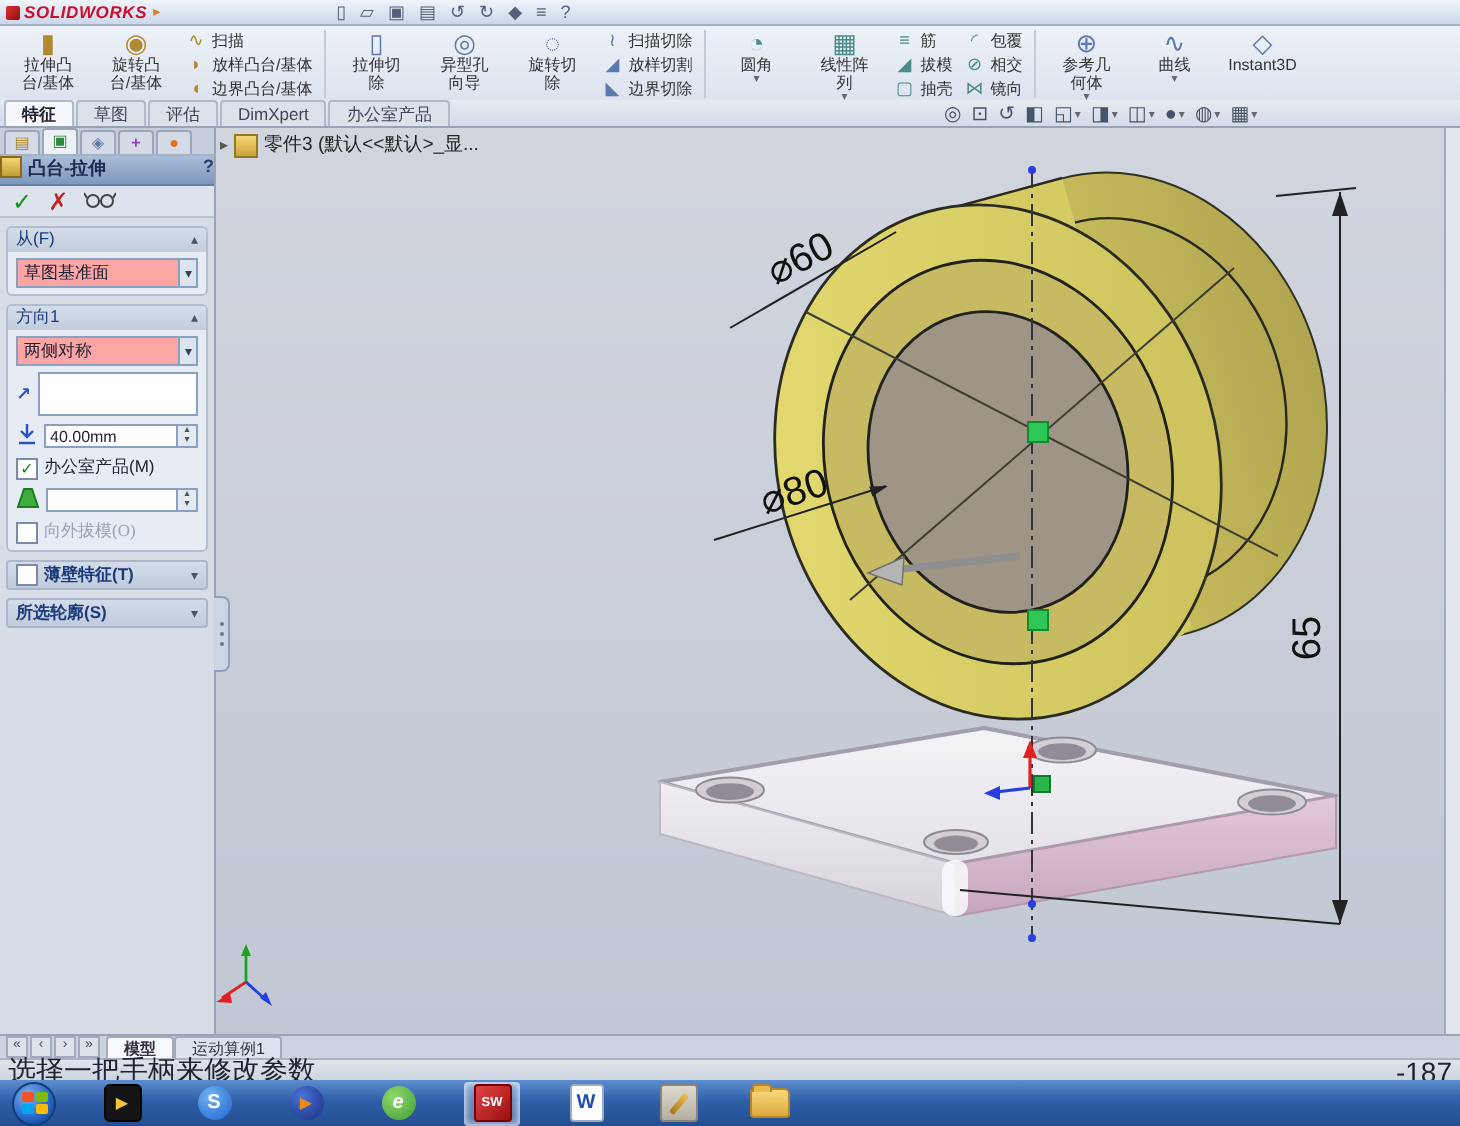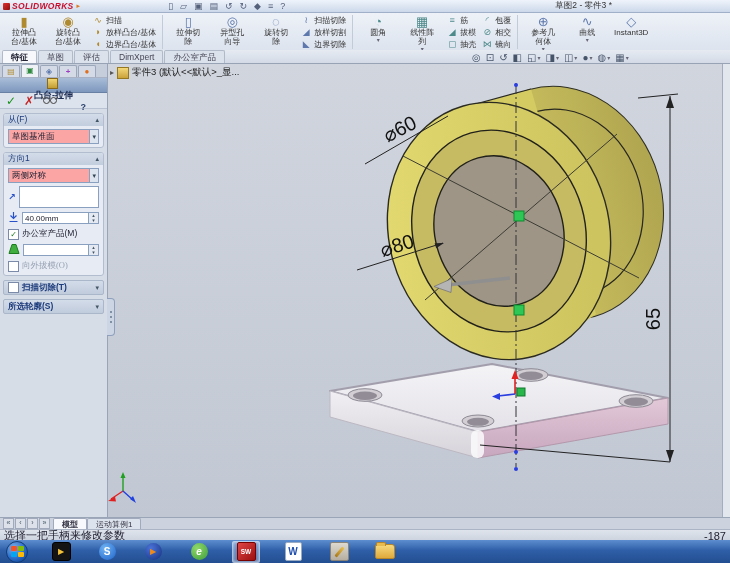--- a/index.html
+++ b/index.html
@@ -37,21 +37,21 @@
   .vb{display:flex;align-items:center;gap:1px;line-height:11px;}
   
   #pm{position:absolute;top:63px;left:0;width:107px;bottom:46px;background:#d7dde7;border-right:1px solid #98a4b8;
       font-size:8.5px;color:#223;z-index:4;}
   .pmtabs{height:14px;display:flex;background:#c6cedc;border-bottom:1px solid #a8b2c4;padding-left:2px;gap:1px;align-items:flex-end;}
   .pmtab{width:16px;height:11px;border:1px solid #9aa6ba;border-bottom:none;border-radius:2px 2px 0 0;
          background:#d4dbe6;font-size:8px;text-align:center;line-height:11px;}
   .pmtab.active{background:#eef1f6;height:12px;}
   .g1{color:#b08a2e;} .g2{color:#2e8a3e;} .g3{color:#5d78ac;} .g4{color:#9b3fc0;font-weight:bold;} .g5{color:#e07020;}
   .pmtitle{height:14px;background:linear-gradient(#a9bdd8,#7d97bd);border-bottom:1px solid #6880a4;display:flex;
-           align-items:center;padding:0 21px;font-weight:bold;color:#1b2b52;font-size:9px;flex-direction:column;}
+           align-items:flex-start;padding:0 0;font-weight:bold;color:#1b2b52;font-size:9px;}
   .pmticon{width:9px;height:9px;background:linear-gradient(#f2d673,#c29d33);border:1px solid #8a6a18;margin-right:3px;flex:none;}
   .pmhelp{margin-left:auto;color:#28406e;}
   .pmactions{height:15px;display:flex;align-items:center;gap:8px;padding:0 6px;border-bottom:1px solid #b8c2d2;background:#dde3ec;}
   .ok{color:#15921a;font-weight:bold;font-size:12px;line-height:12px;}
   .cancel{color:#c42222;font-weight:bold;font-size:12px;line-height:12px;}
   .group{margin:4px 3px 0 3px;background:#e7ecf4;border:1px solid #b2bdd0;border-radius:3px;overflow:hidden;}
   .ghead{height:12px;background:linear-gradient(#d3dce9,#c2cddd);display:flex;align-items:center;padding:0 4px;
          font-weight:normal;color:#1c3b7c;font-size:8.5px;}
   .chev{margin-left:auto;font-size:7px;color:#456;}
   .gbody{padding:3px 4px;display:flex;flex-direction:column;gap:3px;}
@@ -81,21 +81,21 @@
   #taskpane{position:absolute;right:0;top:63px;width:7px;bottom:46px;background:#e2e7ee;border-left:1px solid #a2aebf;z-index:4;}
   
   #modeltabs{position:absolute;left:0;right:0;top:517px;height:12px;background:#cdd3de;border-top:1px solid #9aa6b8;
              display:flex;align-items:flex-end;font-size:8px;color:#334;z-index:6;}
   .nav{display:flex;gap:1px;padding:0 3px 1px 3px;}
   .navb{width:9px;height:9px;background:#dde2ea;border:1px solid #a0aabc;text-align:center;line-height:8px;font-size:7px;color:#456;}
   .mtab{padding:0 8px;height:11px;line-height:11px;border:1px solid #a0aabc;border-bottom:none;background:#dde3ec;
         border-radius:2px 2px 0 0;}
   .mtab.active{background:#f7f9fc;font-weight:bold;}
   #statusbar{position:absolute;left:0;right:0;top:529px;height:11px;background:linear-gradient(#dfe4ec,#ccd3de);
-             border-top:1px solid #aab4c4;font-size:11px;color:#223;display:flex;align-items:center;padding:0 4px;z-index:6;text-align:right;}
+             border-top:1px solid #aab4c4;font-size:14px;color:#223;display:flex;align-items:center;padding:0 4px;z-index:6;text-align:right;}
   .coord{margin-left:auto;}
   
   #taskbar{position:absolute;left:0;right:0;top:540px;height:23px;
            background:linear-gradient(#5d8ecf,#2f5fa8 45%,#234e91);display:flex;align-items:center;gap:20px;
            padding-left:6px;z-index:10;}
   .orb{width:20px;height:20px;border-radius:50%;background:radial-gradient(circle at 35% 30%,#7fb2e8,#2a6ac8 55%,#0b3a7e);
        border:1px solid #123c74;display:grid;grid-template-columns:6px 6px;grid-template-rows:5px 5px;
        justify-content:center;align-content:center;gap:1px;flex:none;}
   .pane{border-radius:1px;}
   .p1{background:#f35325;} .p2{background:#81bc06;} .p3{background:#05a6f0;} .p4{background:#ffba08;}
@@ -134,21 +134,20 @@
       <span>▯</span>
       <span>▱</span>
       <span>▣</span>
       <span>▤</span>
       <span>↺</span>
       <span>↻</span>
       <span>◆</span>
       <span>≡</span>
       <span>?</span>
     </div>
-    <span id="wtitle">草图2 - 零件3 *</span>
   </div>
 
   <div id="ribbon">
     <div class="rbtn">
       <span class="rico c-gold">▮</span>
       <span>拉伸凸</span>
       <span>台/基体</span>
     </div>
     <div class="rbtn">
       <span class="rico c-gold">◉</span>
@@ -392,21 +391,21 @@
         </div>
         <div class="row">
           <span class="cb"></span>
           <span class="dis">向外拔模(O)</span>
         </div>
       </div>
     </div>
 
     <div class="hdrbar">
       <span class="cb"></span>
-      <span>扫描切除(T)</span>
+      <span>薄壁特征(T)</span>
       <span class="chev">▾</span>
     </div>
     <div class="hdrbar">
       <span>所选轮廓(S)</span>
       <span class="chev">▾</span>
     </div>
   </div>
 
   <div id="splith">
     <span class="dot"></span>

